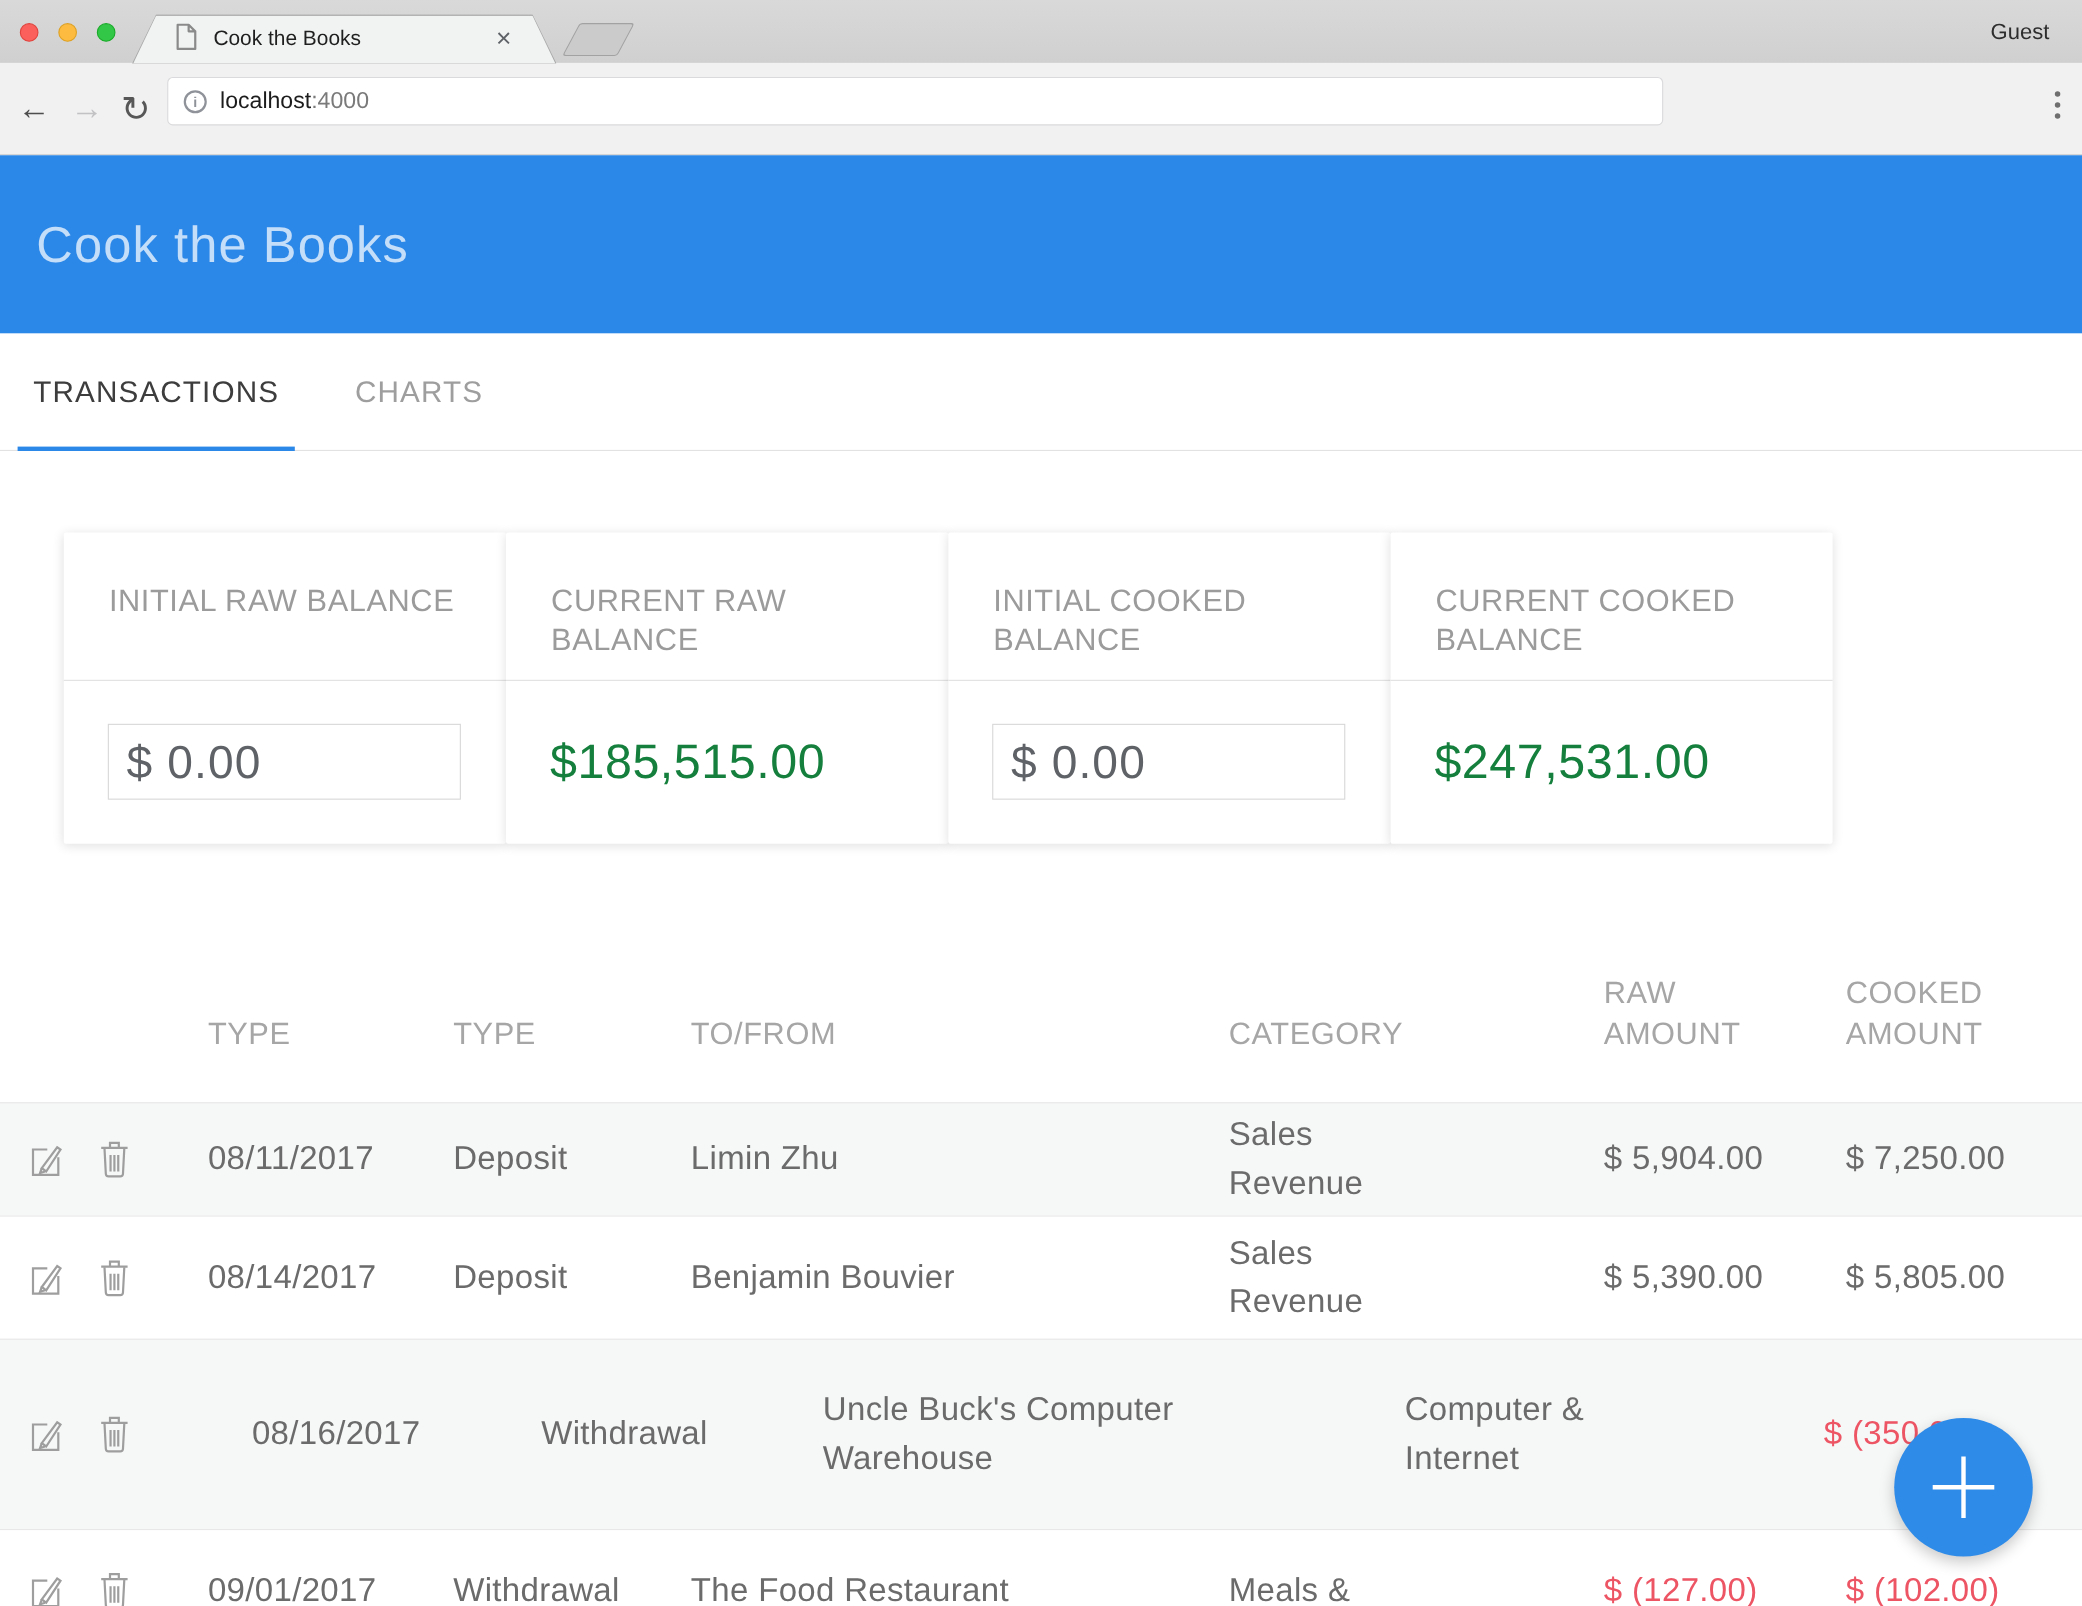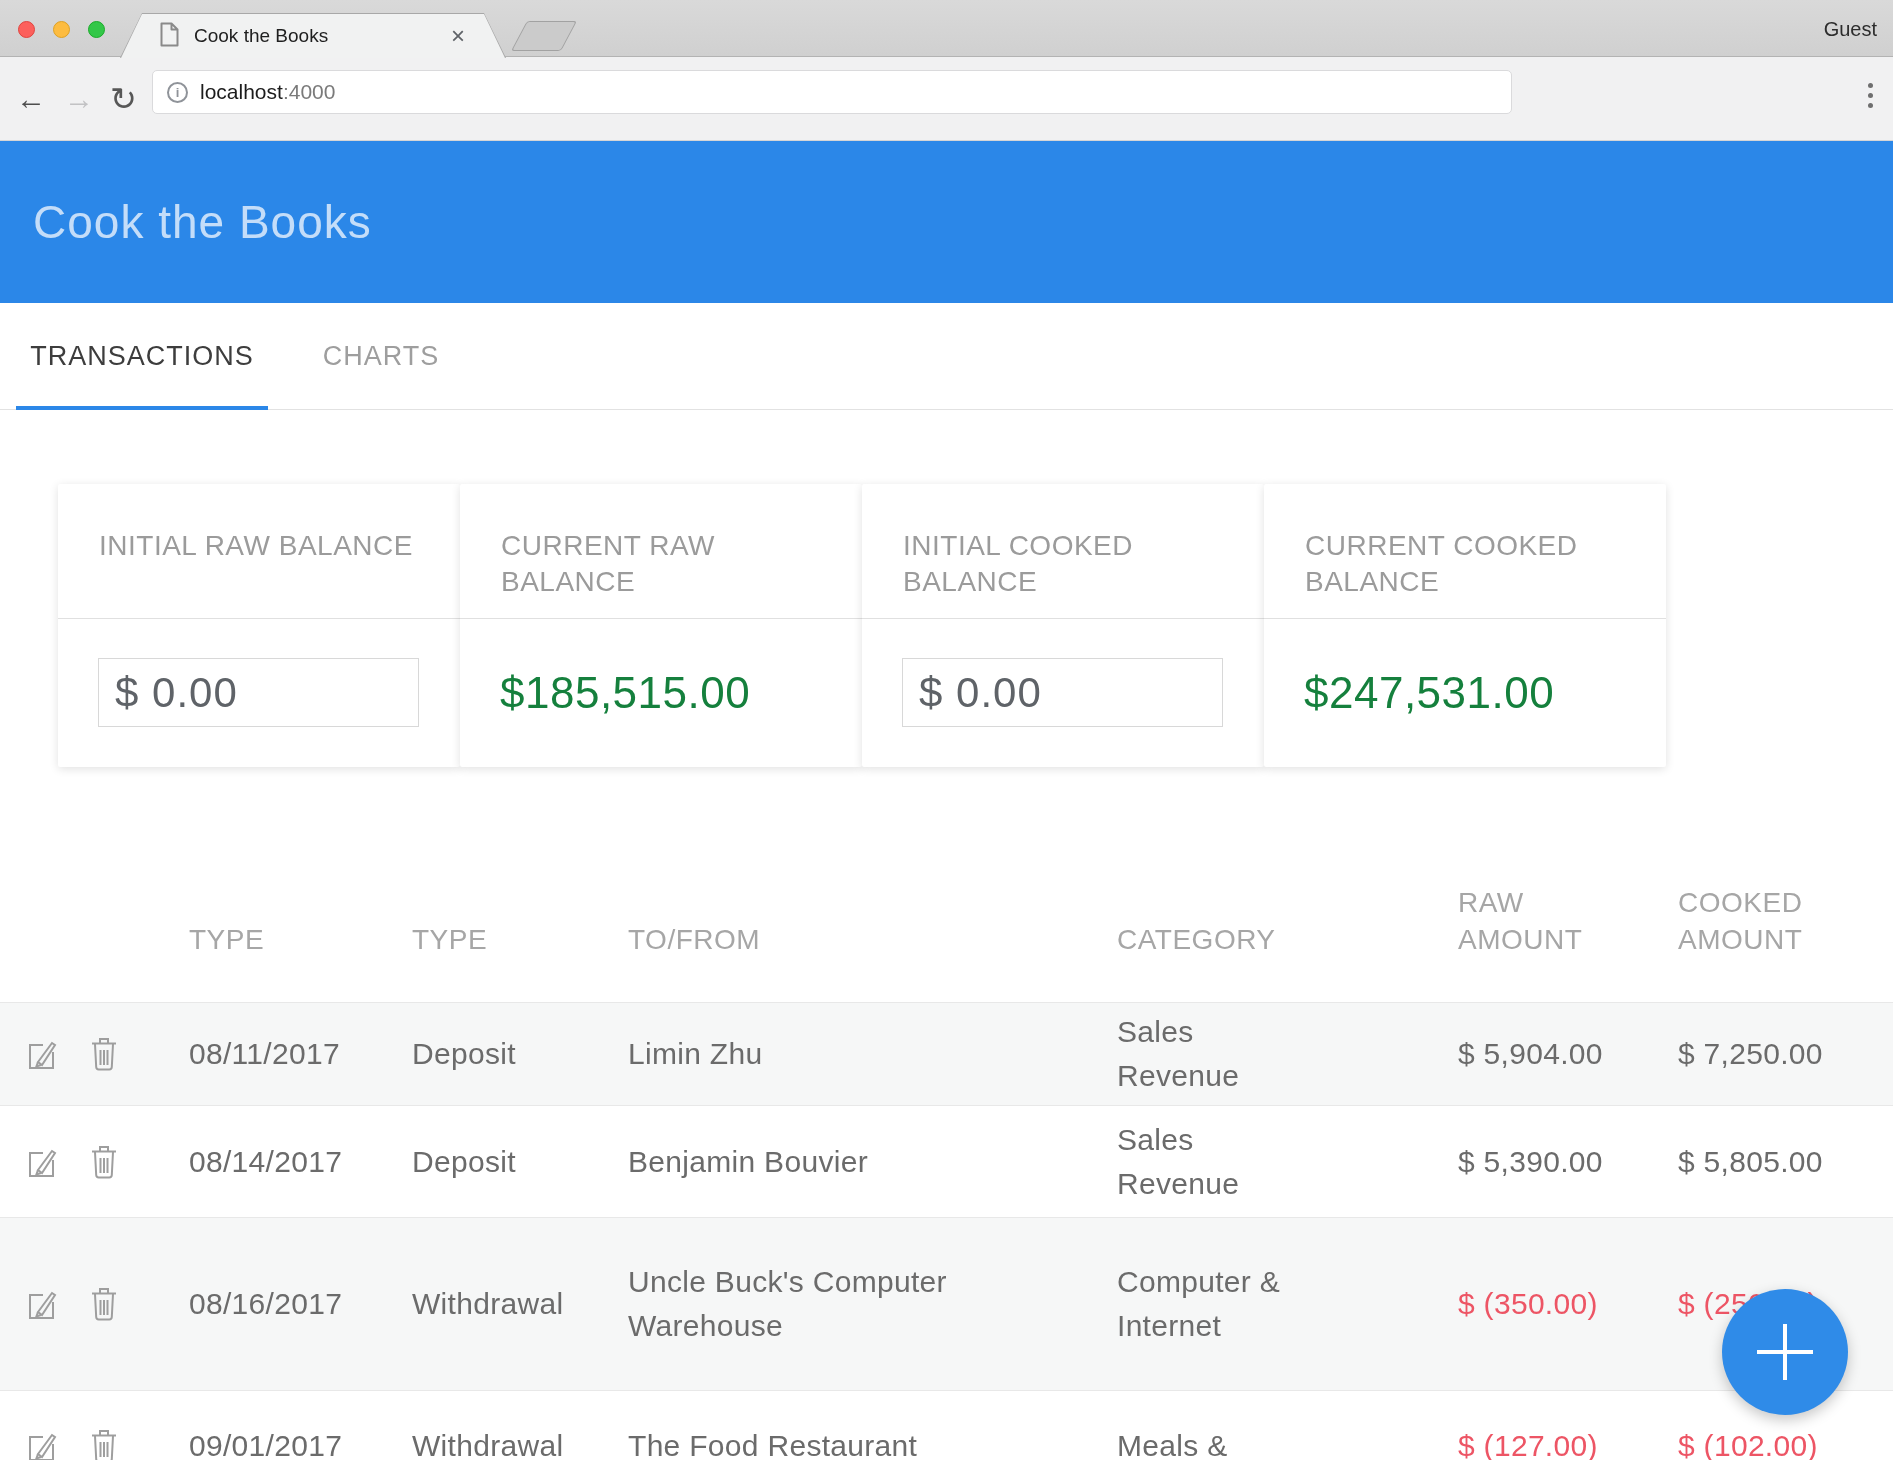--- a/index.html
+++ b/index.html
@@ -18,21 +18,21 @@
   .tab-outer { position:absolute; left:120px; top:13px; width:386px; height:45px; z-index:3;
                background:#a8a8a8; clip-path:polygon(0 100%, 22px 0, calc(100% - 22px) 0, 100% 100%); }
   .tab-inner { position:absolute; inset:1px 1px 0 1px; background:#f1f2f2;
                clip-path:polygon(0 100%, 21px 0, calc(100% - 21px) 0, 100% 100%);
                display:flex; align-items:center; padding:0 38px; }
   .tab-title { font-size:19px; color:#1f1f1f; margin-left:14px; flex:1; white-space:nowrap; overflow:hidden; }
   .tab-close { font-size:24px; color:#5f6368; line-height:1; margin-right:2px; cursor:default; }
 
   .newtab { position:absolute; left:519px; top:21px; width:50px; height:30px; z-index:2;
             background:#cbcbcb; border:1px solid #a2a2a2; border-radius:3px; transform:skewX(-28deg); }
-  .guest { position:absolute; right:16px; top:18px; font-size:20px; color:#2d2d2d; }
+  .guest { position:absolute; right:30px; top:18px; font-size:20px; color:#2d2d2d; }
 
   .toolbar { position:relative; height:84px; background:#f1f1f2; border-bottom:1px solid #d5d5d6; }
   .navbtn { position:absolute; top:0; height:84px; display:flex; align-items:center; font-size:30px; }
   .nav-back    { left:16px;  color:#4e4e4e; }
   .nav-forward { left:64px;  color:#c2c2c4; }
   .nav-reload  { left:110px; color:#575757; font-size:32px; }
   .addressbar { position:absolute; left:152px; top:13px; width:1360px; height:44px;
                 background:#fff; border:1px solid #dadadc; border-radius:5px;
                 display:flex; align-items:center; padding:0 14px; }
   .info-icon { width:21px; height:21px; border:2px solid #8f9399; border-radius:50%;
@@ -66,21 +66,21 @@
   .card-input { width:321px; height:69px; border:1px solid #d8d8d8; background:#fff;
                 font-family:"Liberation Sans", sans-serif; font-size:42px; color:#5f6368;
                 padding-left:16px; letter-spacing:1px; outline:none; }
 
   .grid { display:grid; grid-template-columns:189px 223px 216px 489px 341px 220px 215px; }
   .thead { height:235px; align-items:end; padding-bottom:44px; }
   .th { font-size:28px; color:#a6a6a6; letter-spacing:0.5px; line-height:37px; }
   .th.wrap { max-width:160px; }
   .row { border-top:1px solid #e8e8e8; align-items:center; font-size:30px; color:#6b6b6b; letter-spacing:0.3px; }
   .row.gray { background:#f6f7f7; }
-  .row.r1 { height:103px; } .row.r2 { height:112px; } .row.r3 { height:173px; } .row.r4 { height:110px; }
+  .row.r1 { height:103px; } .row.r2 { height:112px; } .row.r3 { height:173px;gap:40px; } .row.r4 { height:110px; }
   .cell { padding-right:24px; line-height:44px; }
   .cell.tofrom { max-width:370px; }
   .cell.category { max-width:210px; }
   .cell.neg { color:#ed5565; }
   .rowicons { display:flex; gap:30px; padding-left:26px; align-items:center; }
   .iconbtn { width:32px; height:37px; display:flex; align-items:center; justify-content:center; }
   .iconbtn svg { stroke:#9e9e9e; fill:none; stroke-width:2; }
 
   .fab { position:absolute; left:1722px; top:1289px; width:126px; height:126px; border-radius:50%;
          background:#2f8be8; box-shadow:0 5px 14px rgba(0,0,0,0.22);

